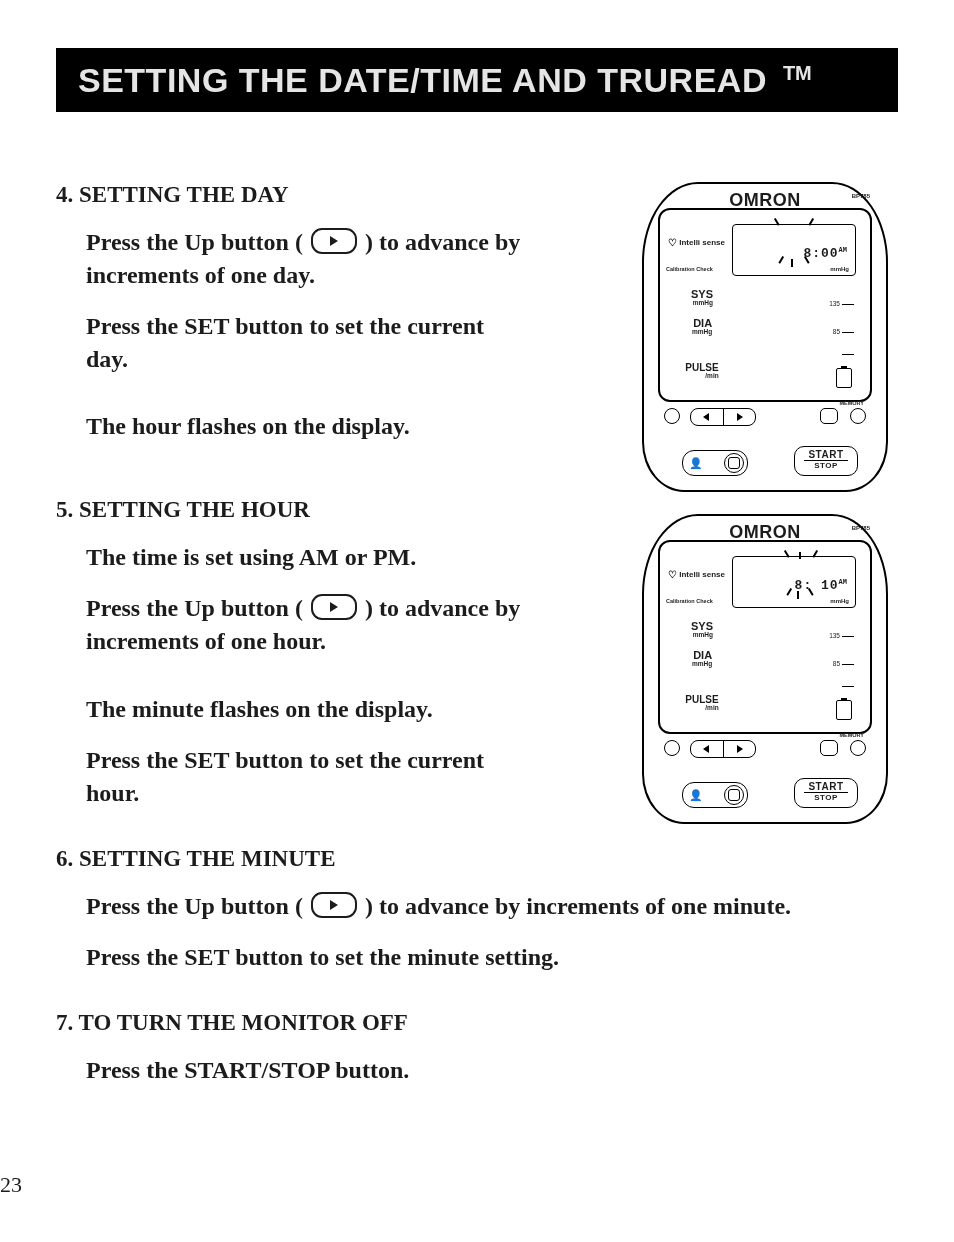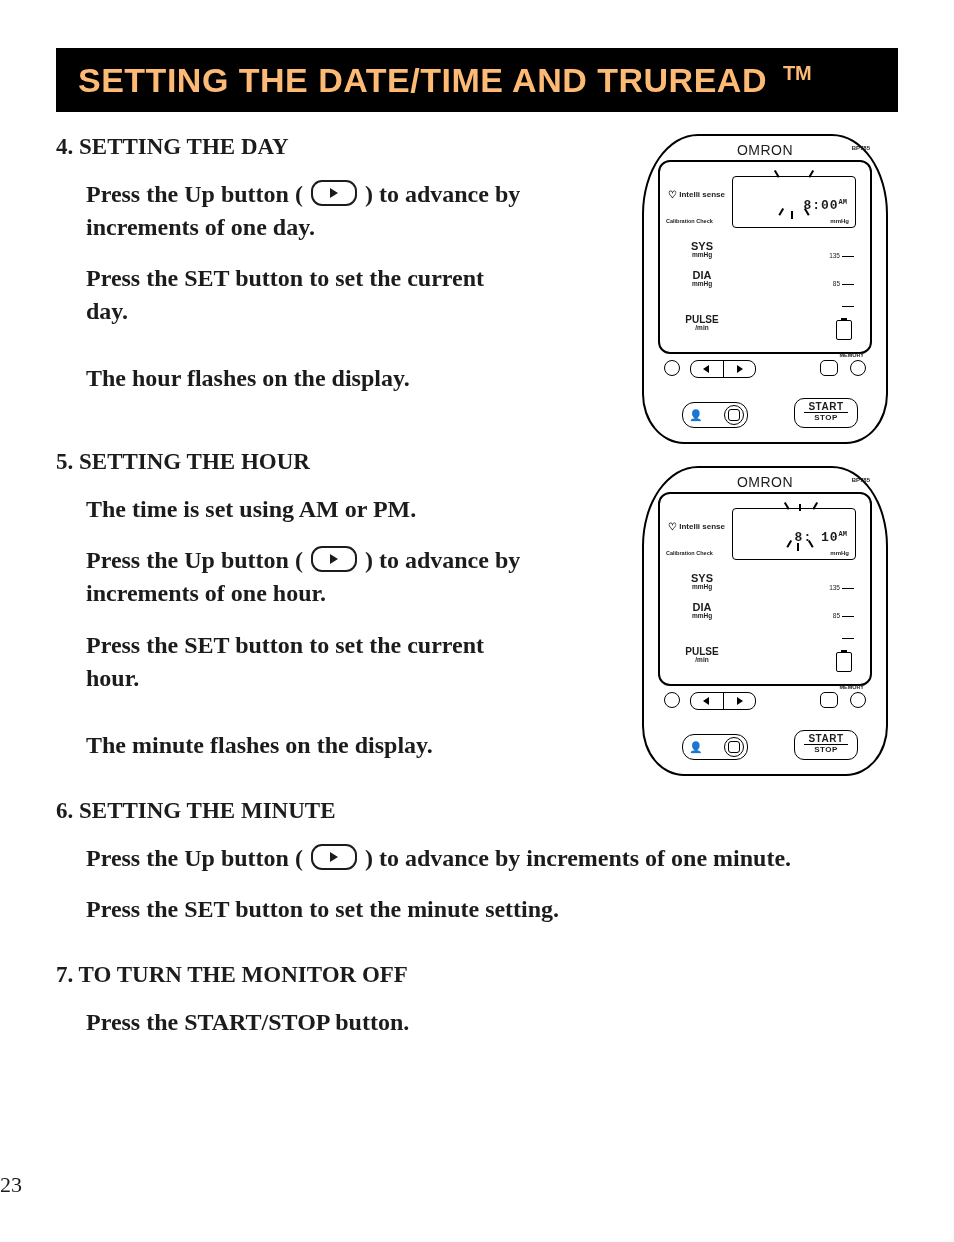--- a/index.html
+++ b/index.html
@@ -11,28 +11,28 @@
   }
   .page {
     width: 954px;
     height: 1242px;
     position: relative;
     box-sizing: border-box;
     padding: 48px 56px 40px 56px;
   }
   .title-bar {
     background: #000;
-    color: #fdba74;
+    color: #e5e5e5;
     font-family: "Helvetica Neue", Arial, sans-serif;
     font-weight: 800;
     font-size: 34px;
     letter-spacing: 0.5px;
     padding: 14px 20px 12px 22px;
     line-height: 1.1;
-    margin-bottom: 22px;
+    margin-bottom: 70px;
   }
   .title-bar .tm {
     font-size: 20px;
     font-weight: 700;
     vertical-align: super;
     margin-left: 6px;
     letter-spacing: 0;
   }
   .content {
     position: relative;
@@ -118,22 +118,22 @@
     border: 2px solid #000;
     border-radius: 12px;
     background: #fff;
   }
   .brand {
     position: absolute;
     top: 8px;
     left: 50%;
     transform: translateX(-50%);
     font-family: Arial, sans-serif;
-    font-weight: 400;
-    font-size: 14px;
+    font-weight: 700;
+    font-size: 18px;
     letter-spacing: 0.5px;
   }
   .model {
     position: absolute;
     top: 11px;
     right: 18px;
     font-family: Arial, sans-serif;
     font-size: 6px;
     font-weight: 700;
   }
@@ -155,21 +155,21 @@
     line-height: 0.9;
   }
   .intelli .heart {
     font-size: 10px;
     vertical-align: -1px;
   }
   .lbl {
     position: absolute;
     left: 50%;
     transform: translateX(-50%);
-    text-align: center;
+    text-align: right;
     font-family: Arial, sans-serif;
     font-weight: 800;
   }
   .lbl-sys { top: 78px; font-size: 11px; left: 42px;}
   .lbl-dia { top: 107px; font-size: 11px; left: 42px;}
   .lbl-pulse { top: 152px; font-size: 10px; left: 42px;}
   .sub {
     display: block;
     font-weight: 600;
     font-size: 6.5px;
@@ -489,22 +489,22 @@
 
     <div class="step" style="margin-top:54px">
       <h3 class="step-heading">5. SETTING THE HOUR</h3>
       <div class="step-body">
         <p>The time is set using AM or PM.</p>
         <p>
           <span>Press the Up button (</span>
           <span class="up-pill"></span>
           <span>) to advance by increments of one hour.</span>
         </p>
+        <p style="margin-top:34px">The minute flashes on the display.</p>
         <p>Press the SET button to set the current hour.</p>
-        <p style="margin-top:34px">The minute flashes on the display.</p>
       </div>
     </div>
 
     <div class="step" style="margin-top:36px">
       <h3 class="step-heading">6. SETTING THE MINUTE</h3>
       <div class="step-body wide">
         <p>
           <span>Press the Up button (</span>
           <span class="up-pill"></span>
           <span>) to advance by increments of one minute.</span>

